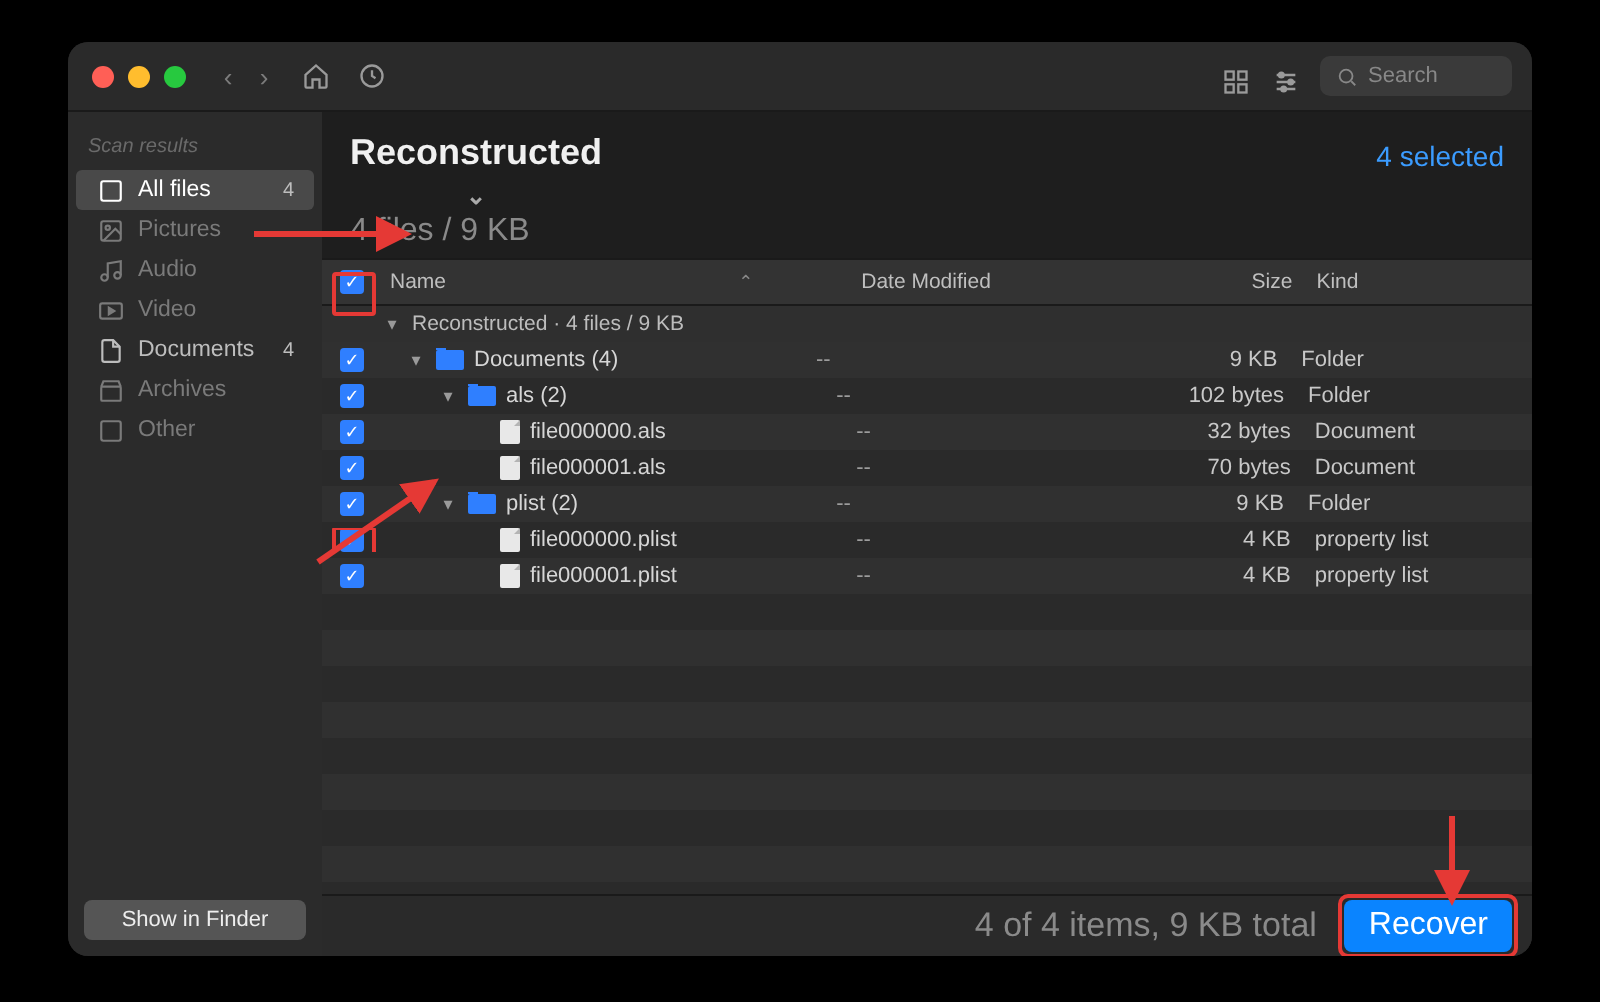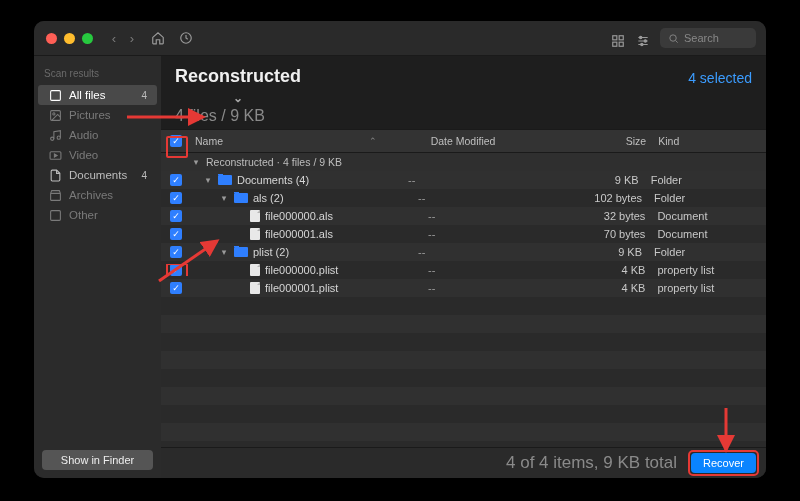--- a/index.html
+++ b/index.html
@@ -32,21 +32,21 @@
   .dot.green{background:#27c93f;}
   .nav-arrows{display:flex;gap:4px;margin-right:12px;color:#7b7b7b;}
   .nav-arrow{width:14px;text-align:center;font-size:13px;}
   .tb-icon{color:#9a9a9a;margin-right:14px;display:flex;align-items:center;}
   .tb-title{position:absolute;left:0;right:0;text-align:center;color:#b8b8b8;font-size:12px;pointer-events:none;}
   .tb-right{margin-left:auto;display:flex;align-items:flex-end;gap:10px;}
   .search{display:flex;align-items:center;background:#3a3a3a;border-radius:5px;height:20px;padding:0 8px;color:#888;font-size:11px;gap:5px;width:80px;}
   
   .body{flex:1;display:flex;min-height:0;}
   .sidebar{width:127px;background:var(--sidebar);display:flex;flex-direction:column;padding-top:8px;}
-  .sb-header{color:var(--text-faint);font-size:10px;padding:4px 10px 6px;}
+  .sb-header{color:var(--text-faint);font-size:10px;padding:4px 10px 6px;font-style:italic;}
   .sb-item{display:flex;align-items:center;gap:7px;padding:3px 10px;color:#bdbdbd;font-size:11.5px;border-radius:3px;margin:0 4px;}
   .sb-item.selected{background:var(--sidebar-sel);color:#fff;}
   .sb-item.dim{color:#7a7a7a;}
   .sb-icon{width:14px;height:14px;display:flex;align-items:center;justify-content:center;flex-shrink:0;}
   .sb-count{margin-left:auto;font-size:10px;color:#bdbdbd;}
   .sidebar-bottom{margin-top:auto;padding:8px;}
   .finder-btn{width:100%;height:20px;background:#555;color:#eee;border:none;border-radius:4px;font-size:11px;}
   
   .main{flex:1;display:flex;flex-direction:column;background:var(--window);min-width:0;}
   .main-header{display:flex;align-items:flex-start;justify-content:space-between;padding:10px 14px 4px 14px;}
@@ -76,21 +76,21 @@
   .checkbox{width:12px;height:12px;border-radius:2px;background:var(--checkbox);display:flex;align-items:center;justify-content:center;color:#fff;font-size:9px;line-height:1;}
   .hl{position:absolute;border:2px solid var(--highlight);border-radius:2px;pointer-events:none;}
   .disclosure{color:#9a9a9a;font-size:9px;width:10px;text-align:center;}
   .folder-icon{width:14px;height:10px;background:var(--folder);border-radius:1px;position:relative;flex-shrink:0;}
   .folder-icon::before{content:"";position:absolute;top:-2px;left:0;width:5px;height:2px;background:var(--folder);border-radius:1px 1px 0 0;}
   .file-icon{width:10px;height:12px;background:#e8e8e8;border-radius:1px;position:relative;flex-shrink:0;}
   .file-icon::before{content:"";position:absolute;top:0;right:0;border-style:solid;border-width:0 0 3px 3px;border-color:transparent transparent #b4b4b4 transparent;}
   
   .footer{height:30px;background:#2a2a2a;border-top:1px solid #1a1a1a;display:flex;align-items:center;justify-content:flex-end;padding:0 10px;gap:14px;}
   .footer-status{color:var(--text-dim);font-size:17px;}
-  .recover-btn{background:var(--blue);color:#fff;border:none;border-radius:4px;font-size:11px;padding:4px 12px;position:relative;}
+  .recover-btn{background:var(--blue);color:#fff;border:none;border-radius:4px;font-size:16px;padding:4px 12px;position:relative;}
   .recover-hl{position:absolute;inset:-3px;border:2px solid var(--highlight);border-radius:5px;pointer-events:none;}
   
   .arrow{position:absolute;pointer-events:none;}
   svg{display:block;}
 </style>
 </head>
 <body>
 
 <div class="window">
 

